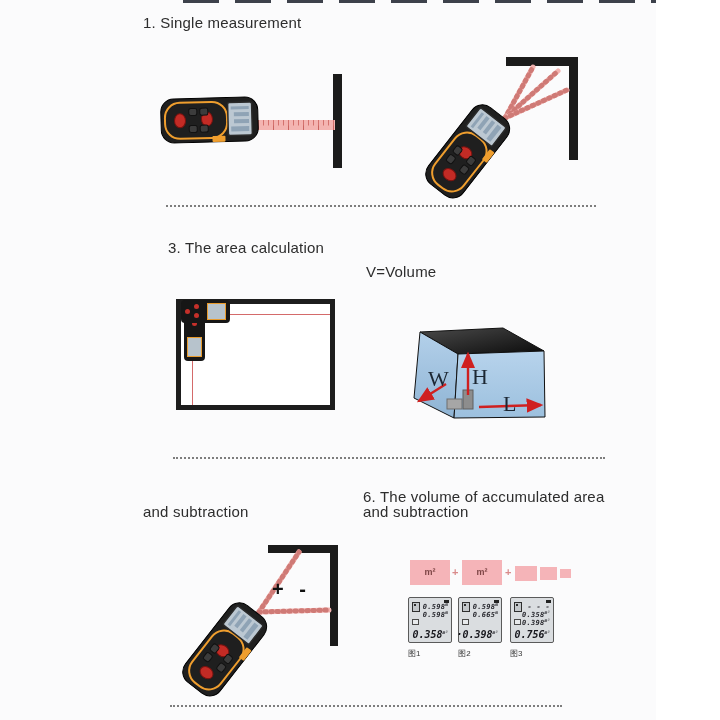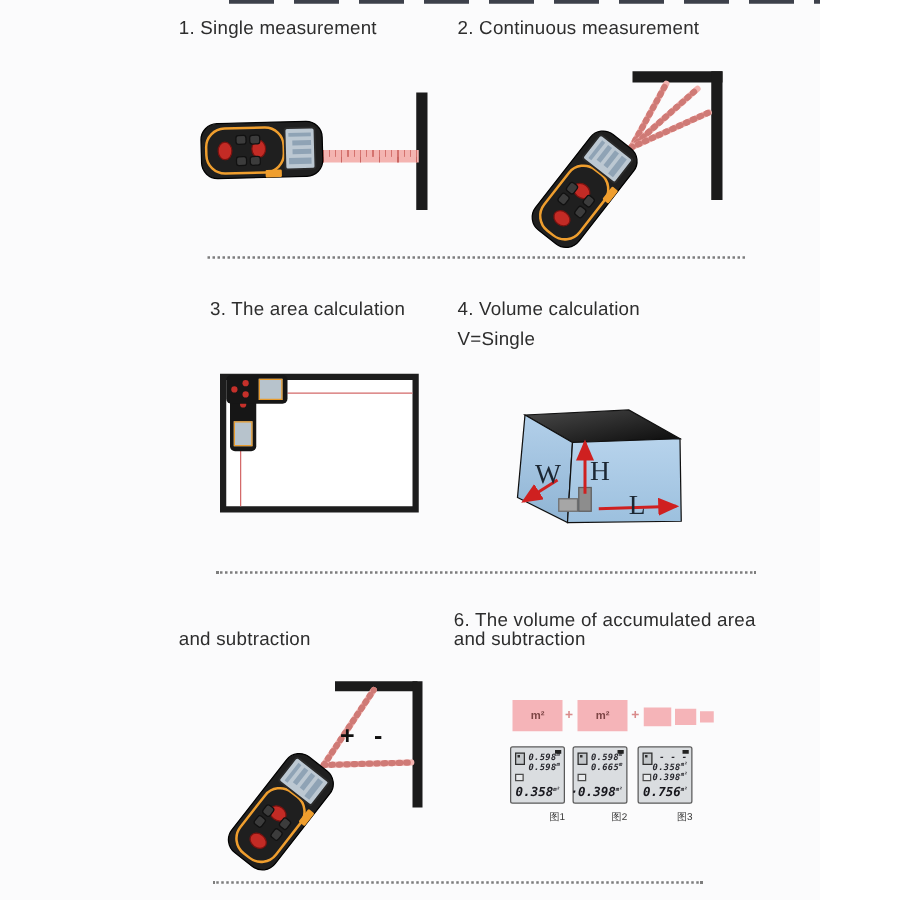--- a/index.html
+++ b/index.html
@@ -36,21 +36,21 @@
     border-radius:2px;box-sizing:border-box;padding:3px 3px 2px 2px;display:flex;flex-direction:column;align-items:flex-end;}
   .scr-row{height:8px;line-height:8px;font-family:"DejaVu Sans Mono",monospace;font-style:italic;font-weight:bold;
     font-size:7px;color:#26262c;letter-spacing:.3px;white-space:nowrap;}
   .scr-result{margin-top:auto;font-family:"DejaVu Sans Mono",monospace;font-style:italic;font-weight:bold;
     font-size:10px;color:#17171d;white-space:nowrap;}
   .unit{font-size:4.5px;vertical-align:super;letter-spacing:0;}
   .scr-devicon{position:absolute;left:3px;top:4px;width:6px;height:8px;border:1px solid #2e2e2e;background:#c3c7ca;}
   .scr-devicon:after{content:"";position:absolute;left:1px;top:1px;width:2px;height:2px;background:#2e2e2e;}
   .scr-batt{position:absolute;right:2px;top:2px;width:5px;height:3px;background:#222;}
   .scr-sq{position:absolute;left:3px;top:21px;width:5px;height:4px;border:1px solid #4a4a4a;background:#e8eaec;}
-  .scr-caption{position:absolute;top:648px;width:44px;text-align:right;font-size:8px;color:#3a3a3a;}
+  .scr-caption{position:absolute;top:648px;width:44px;text-align:left;font-size:8px;color:#3a3a3a;}
   .devsvg{position:absolute;width:100px;height:46px;}
 </style>
 </head>
 <body>
 
 <div id="canvas">
 
   <div id="banner-crop"></div>
 
   <div class="hdr" style="left:143px;top:14px;">1. Single measurement</div>
@@ -68,21 +68,20 @@
     <rect x="71" y="30" width="18" height="5" fill="#8fa3b5"></rect>
     <ellipse cx="20" cy="23" rx="5.5" ry="7" fill="#c32b25" stroke="#7a120f"></ellipse>
     <ellipse cx="47" cy="22" rx="5.5" ry="7" fill="#c32b25" stroke="#7a120f"></ellipse>
     <rect x="29" y="11" width="8" height="7" rx="2" fill="#3c3c3c" stroke="#111"></rect>
     <rect x="40" y="11" width="8" height="7" rx="2" fill="#3c3c3c" stroke="#111"></rect>
     <rect x="29" y="28" width="8" height="7" rx="2" fill="#3c3c3c" stroke="#111"></rect>
     <rect x="40" y="28" width="8" height="7" rx="2" fill="#3c3c3c" stroke="#111"></rect>
     <rect x="52" y="39" width="13" height="6" rx="1" fill="#ef9e2e"></rect>
   </svg>
 
-  <div class="hdr" style="left:366px;top:14px;">2. Continuous measurement</div>
 
   <div class="wall" style="left:506px;top:57px;width:72px;height:9px;"></div>
   <div class="wall" style="left:569px;top:57px;width:9px;height:103px;"></div>
 
   <svg class="abs" style="left:400px;top:40px;" width="200" height="180" viewBox="0 0 200 180">
     <g stroke-linecap="round">
       <line x1="105" y1="78" x2="133" y2="27" stroke="#f2b2af" stroke-width="5"></line>
       <line x1="105" y1="78" x2="133" y2="27" stroke="#cf7a76" stroke-width="5" stroke-dasharray="1.2 4.8"></line>
       <line x1="105" y1="78" x2="158" y2="31" stroke="#f2b2af" stroke-width="5"></line>
       <line x1="105" y1="78" x2="158" y2="31" stroke="#cf7a76" stroke-width="5" stroke-dasharray="1.2 4.8"></line>
@@ -120,22 +119,21 @@
     <span class="dot" style="left:8px;top:4px;"></span>
     <span class="mscr" style="left:3px;top:20px;width:13px;height:18px;"></span>
   </div>
   <div class="mini" style="left:181px;top:300px;width:49px;height:23px;">
     <span class="dot" style="left:4px;top:9px;"></span>
     <span class="dot" style="left:13px;top:4px;"></span>
     <span class="dot" style="left:13px;top:13px;"></span>
     <span class="mscr" style="left:26px;top:3px;width:17px;height:15px;"></span>
   </div>
 
-  <div class="hdr" style="left:366px;top:239px;">4. Volume calculation</div>
-  <div class="hdr" style="left:366px;top:263px;">V=Single</div>
+  <div class="hdr" style="left:366px;top:263px;">V=Volume</div>
 
   <svg class="abs" style="left:410px;top:300px;" width="190" height="140" viewBox="0 0 190 140">
     <defs>
       <linearGradient id="gTop" x1="0" y1="0" x2="1" y2="1">
         <stop offset="0" stop-color="#4a4a4a"></stop>
           <stop offset="1" stop-color="#0b0b0b"></stop>
       </linearGradient>
       <linearGradient id="gLeft" x1="0" y1="0" x2="0" y2="1">
         <stop offset="0" stop-color="#b3d0ea"></stop>
           <stop offset="1" stop-color="#8fb4d4"></stop>

